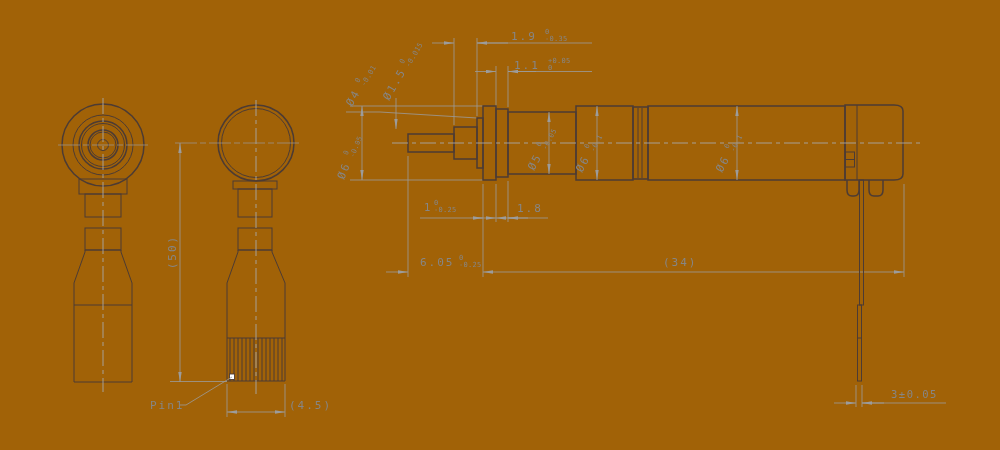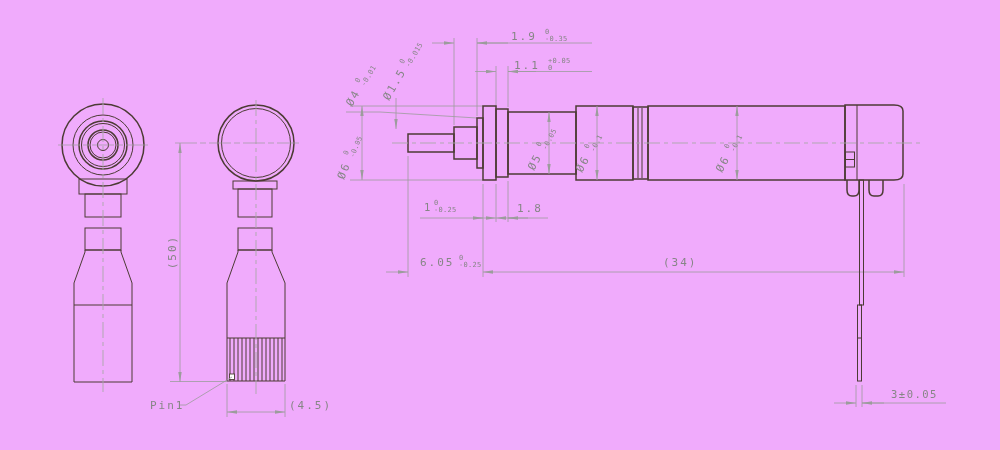--- a/index.html
+++ b/index.html
@@ -1,16 +1,16 @@
 <!DOCTYPE html>
 <html><head>
 <meta charset="utf-8">
 <style>
   html,body{margin:0;padding:0;background:#ffffff;}
-  .stage{width:1000px;height:450px;position:relative;background:#f0abfc;overflow:hidden;}
+  .stage{width:1000px;height:450px;position:relative;background:#a16207;overflow:hidden;}
   svg{display:block;}
   .pl{stroke:#4c3b34;stroke-width:1.5;fill:none;stroke-linejoin:miter;}
   .pl2{stroke:#4c3b34;stroke-width:1;fill:none;}
   .dl{stroke:#9c9c9c;stroke-width:0.8;fill:none;}
   .cl{stroke:#a8a8a8;stroke-width:0.9;fill:none;stroke-dasharray:16 4 4 4;}
   .ch{stroke:#9c9c9c;stroke-width:0.7;fill:none;stroke-dasharray:22 3 6 3;}
   .dt{font-family:"DejaVu Sans Mono",monospace;fill:#868686;font-size:11px;letter-spacing:2px;}
   .dm{font-family:"DejaVu Sans Mono",monospace;fill:#868686;font-size:10.5px;letter-spacing:1.5px;}
   .ds{font-family:"DejaVu Sans Mono",monospace;fill:#868686;font-size:7px;letter-spacing:0.3px;}
 </style>

